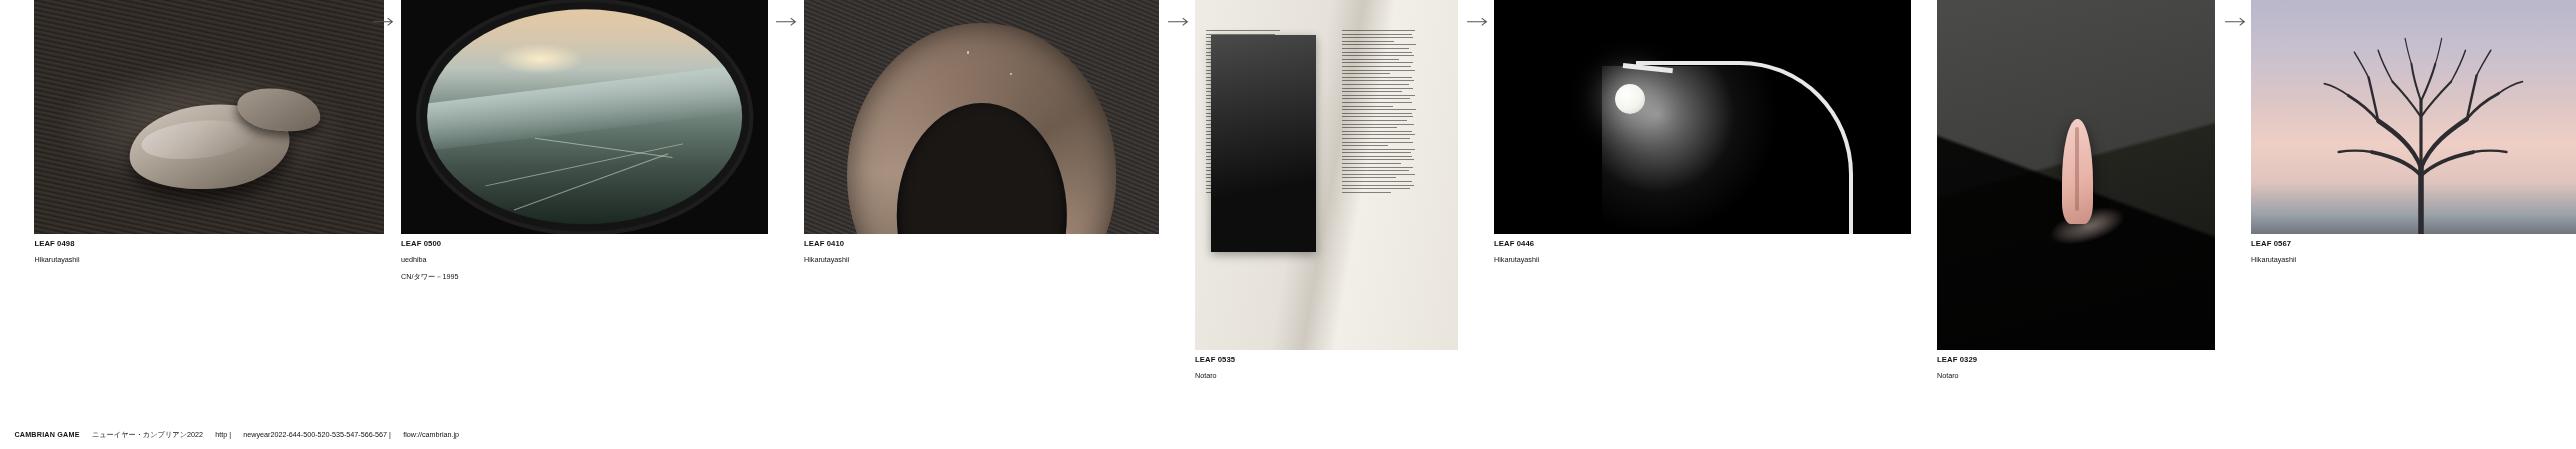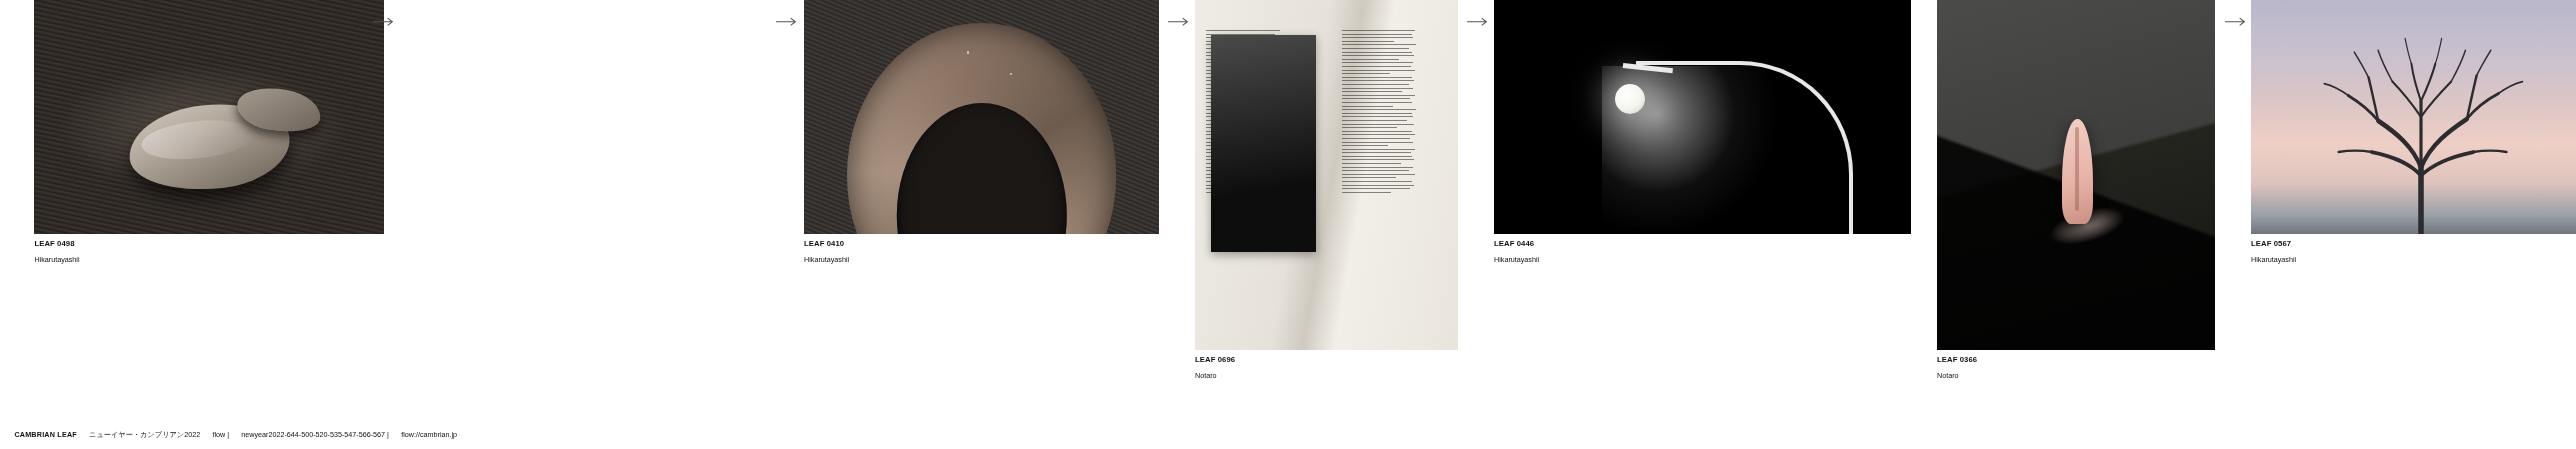--- a/index.html
+++ b/index.html
@@ -327,20 +327,36 @@
     <div class="caption">LEAF 0498</div>
     <div class="author">Hikarutayashii</div>
   </div>
 
   <div class="arrow" style="left:372px;">
     <svg viewBox="0 0 44 22">
         <path d="M2 11 H38 M30 4 L39 11 L30 18" fill="none" stroke="#555" stroke-width="2"></path>
       </svg>
   </div>
 
+  <div class="card" style="left:401px; width:367px;">
+    <div class="thumb" style="width:367px;height:234px;">
+      <div class="art2">
+        <div class="port">
+          <div class="sun"></div>
+          <div class="water"></div>
+          <div class="road r1"></div>
+          <div class="road r2"></div>
+          <div class="road r3"></div>
+        </div>
+      </div>
+    </div>
+    <div class="caption">LEAF 0500</div>
+    <div class="author">uedhiba</div>
+    <div class="author">CN/タワー－1995</div>
+  </div>
 
   <div class="arrow" style="left:775px;">
     <svg viewBox="0 0 44 22">
         <path d="M2 11 H38 M30 4 L39 11 L30 18" fill="none" stroke="#555" stroke-width="2"></path>
       </svg>
   </div>
 
   <div class="card" style="left:804px; width:355px;">
     <div class="thumb" style="width:355px;height:234px;">
       <div class="art3">
@@ -458,21 +474,21 @@
             <div class="ln" style="width:85%"></div>
           <div class="ln" style="width:92%"></div>
             <div class="ln" style="width:68%"></div>
           <div class="ln" style="width:88%"></div>
             <div class="ln" style="width:91%"></div>
           <div class="ln" style="width:86%"></div>
             <div class="ln" style="width:62%"></div>
         </div>
       </div>
     </div>
-    <div class="caption">LEAF 0696</div>
+    <div class="caption">LEAF 0535</div>
     <div class="author">Notaro</div>
   </div>
 
   <div class="arrow" style="left:1466px;">
     <svg viewBox="0 0 44 22">
         <path d="M2 11 H38 M30 4 L39 11 L30 18" fill="none" stroke="#555" stroke-width="2"></path>
       </svg>
   </div>
 
   <div class="card" style="left:1494px; width:417px;">
@@ -489,21 +505,21 @@
   </div>
 
   <div class="card" style="left:1937px; width:278px;">
     <div class="thumb" style="width:278px;height:350px;">
       <div class="art6">
         <div class="wedge"></div>
         <div class="shadow"></div>
         <div class="obj"></div>
       </div>
     </div>
-    <div class="caption">LEAF 0366</div>
+    <div class="caption">LEAF 0329</div>
     <div class="author">Notaro</div>
   </div>
 
   <div class="arrow" style="left:2224px;">
     <svg viewBox="0 0 44 22">
         <path d="M2 11 H38 M30 4 L39 11 L30 18" fill="none" stroke="#555" stroke-width="2"></path>
       </svg>
   </div>
 
   <div class="card" style="left:2251px; width:340px;">
@@ -541,23 +557,23 @@
         </div>
       </div>
     </div>
     <div class="caption">LEAF 0567</div>
     <div class="author">Hikarutayashii</div>
   </div>
 
 </div>
 
 <div id="footer">
-  <span class="brand">CAMBRIAN LEAF</span>
+  <span class="brand">CAMBRIAN GAME</span>
   <span class="sep">&nbsp;</span>
   <span>ニューイヤー・カンブリアン2022</span>
   <span class="sep">&nbsp;</span>
-  <span>flow |</span>
+  <span>http |</span>
   <span class="sep">&nbsp;</span>
   <span>newyear2022-644-500-520-535-547-566-567 |</span>
   <span class="sep">&nbsp;</span>
   <a class="link" href="#">flow://cambrian.jp</a>
 </div>
 
 
 </body></html>

